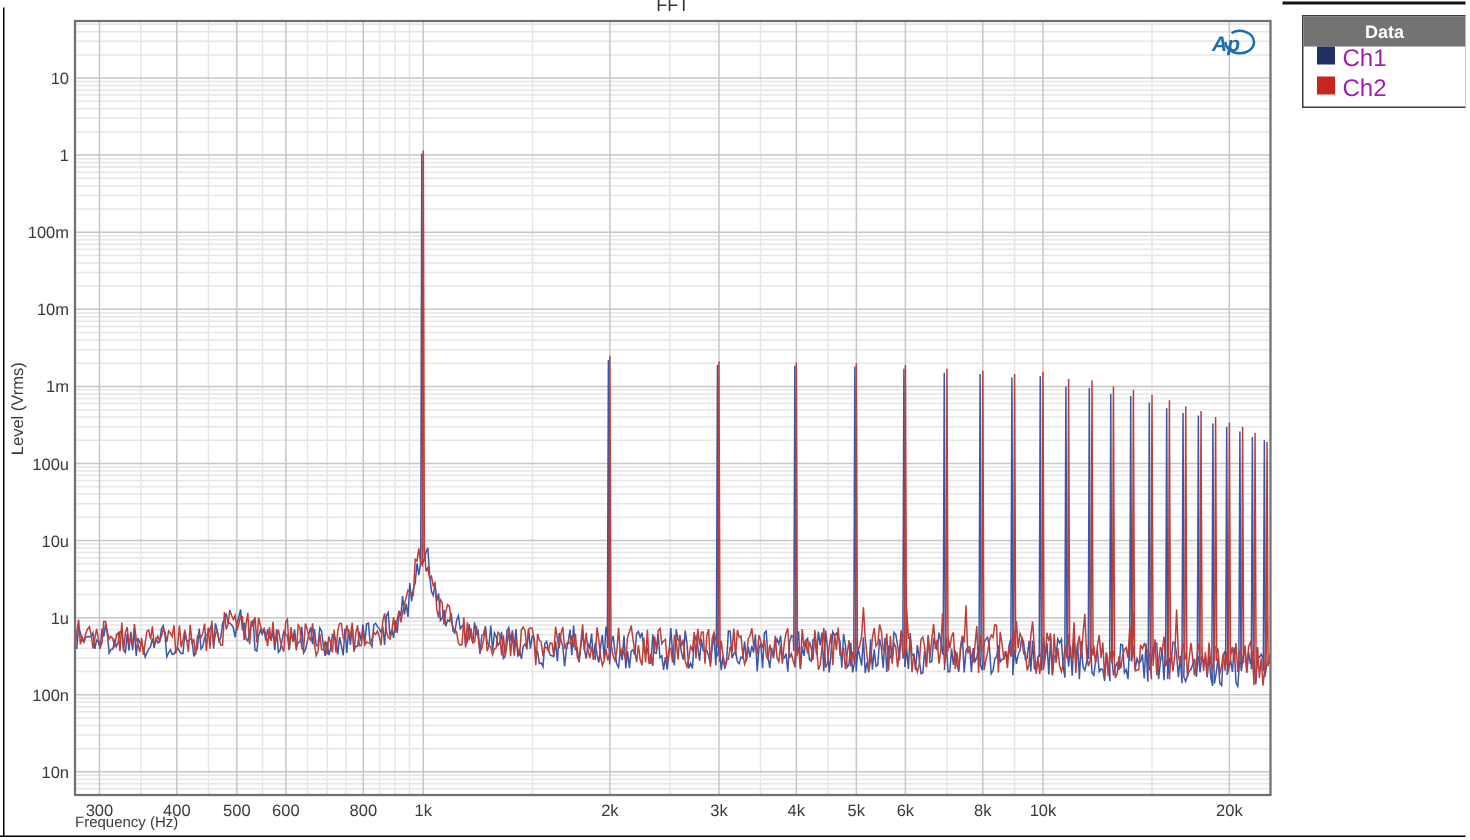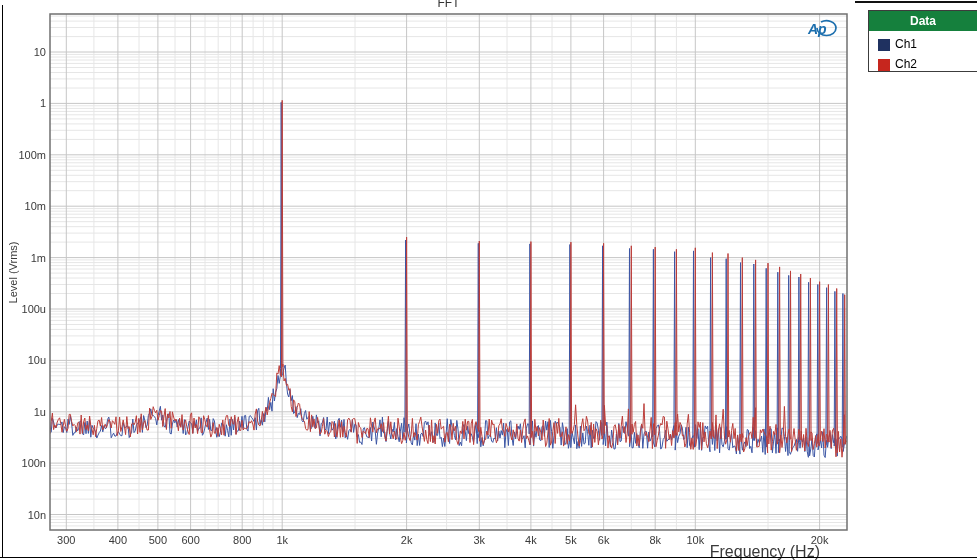--- a/index.html
+++ b/index.html
@@ -2,28 +2,28 @@
 <html><head>
 <meta charset="utf-8">
 <style>
   html,body{margin:0;padding:0;background:#fff;font-family:"Liberation Sans",sans-serif;}
   .screen{position:relative;width:977px;height:560px;background:#fff;overflow:hidden;}
   .edge-left{position:absolute;left:2px;top:5px;width:1px;height:553px;background:#000;}
   .edge-bottom{position:absolute;left:0;top:557px;width:980px;height:1px;background:#000;}
   .edge-topright{position:absolute;left:855px;top:1px;width:125px;height:2px;background:#111;}
   .chart-title{position:absolute;left:50px;top:-4px;width:797px;text-align:center;
     font-size:12px;color:#333;}
-  .xlabel{position:absolute;left:50px;top:543px;width:770px;text-align:right;
-    font-size:16px;color:#3a3a3a;}
+  .xlabel{position:absolute;left:50px;top:543px;width:770px;text-align:left;
+    font-size:10px;color:#3a3a3a;}
   .ylabel{position:absolute;left:-47px;top:266px;width:120px;height:13px;text-align:center;
     font-size:11px;color:#3a3a3a;transform:rotate(-90deg);}
   #plot{position:absolute;left:0;top:0;}
   .legend{position:absolute;left:868px;top:10px;width:108px;border:1px solid #3c3c3c;background:#fff;}
   .legend-header{height:20px;line-height:20px;text-align:center;color:#fff;font-weight:bold;font-size:12px;}
-  .legend-row{display:flex;align-items:flex-end;height:20px;padding-left:9px;font-size:12px;color:#000000;cursor:default;}
+  .legend-row{display:flex;align-items:flex-start;height:20px;padding-left:9px;font-size:16px;color:#a21caf;cursor:default;}
   .swatch{width:12px;height:12px;margin-right:5px;flex:none;}
   .ap-logo{position:absolute;left:805px;top:18px;width:34px;height:24px;}
 </style>
 </head>
 <body>
 
 <div class="screen">
 
   <div class="chart-title">FFT</div>
 
@@ -192,21 +192,21 @@
   <div class="xlabel">Frequency (Hz)</div>
 
   <div class="ap-logo">
     <svg width="34" height="24" viewBox="0 0 34 24">
       <path d="M 12 10 a 9.5 7.5 0 1 0 19 0 a 9.5 7.5 0 0 0 -15 -6" stroke="#1C6FAE" fill="none" stroke-width="1.7"></path>
       <text x="3" y="16" font-size="14" font-style="italic" font-weight="bold" fill="#1C6FAE">Ap</text>
     </svg>
   </div>
 
   <div class="legend">
-    <div class="legend-header" id="legend-header" style="background: #15803d;">Data</div>
+    <div class="legend-header" id="legend-header" style="background: #737373;">Data</div>
     <div class="legend-row">
       <span class="swatch" id="swatch-0" style="background: rgb(31, 49, 96);"></span>
       <span>Ch1</span>
     </div>
     <div class="legend-row">
       <span class="swatch" id="swatch-1" style="background: rgb(198, 38, 30);"></span>
       <span>Ch2</span>
     </div>
   </div>
 

